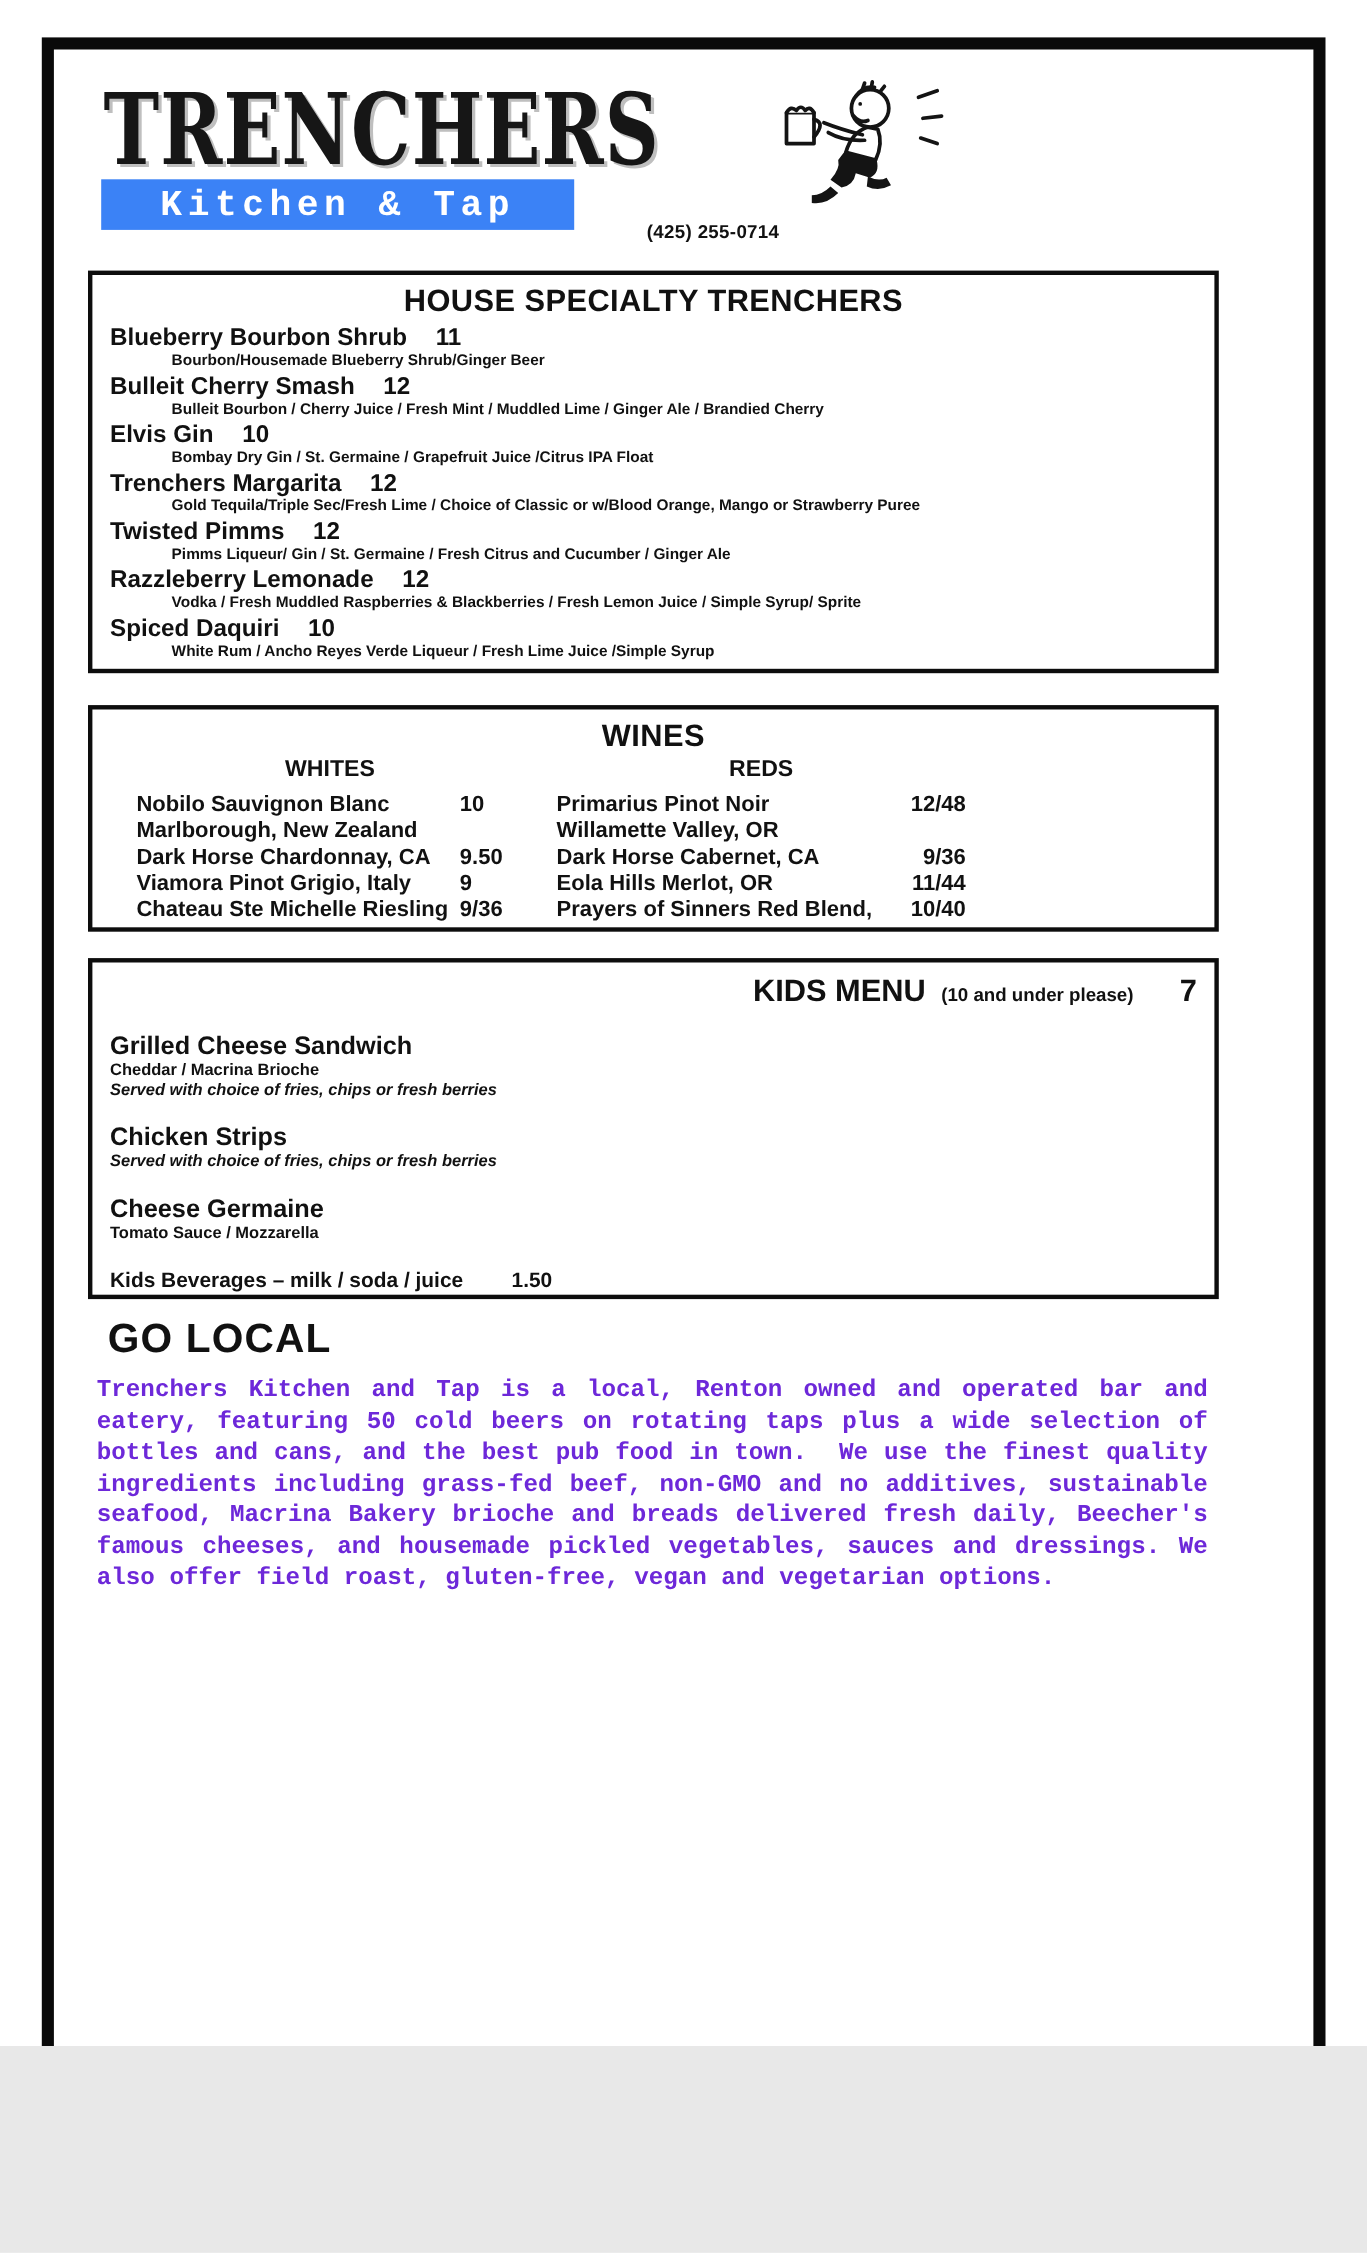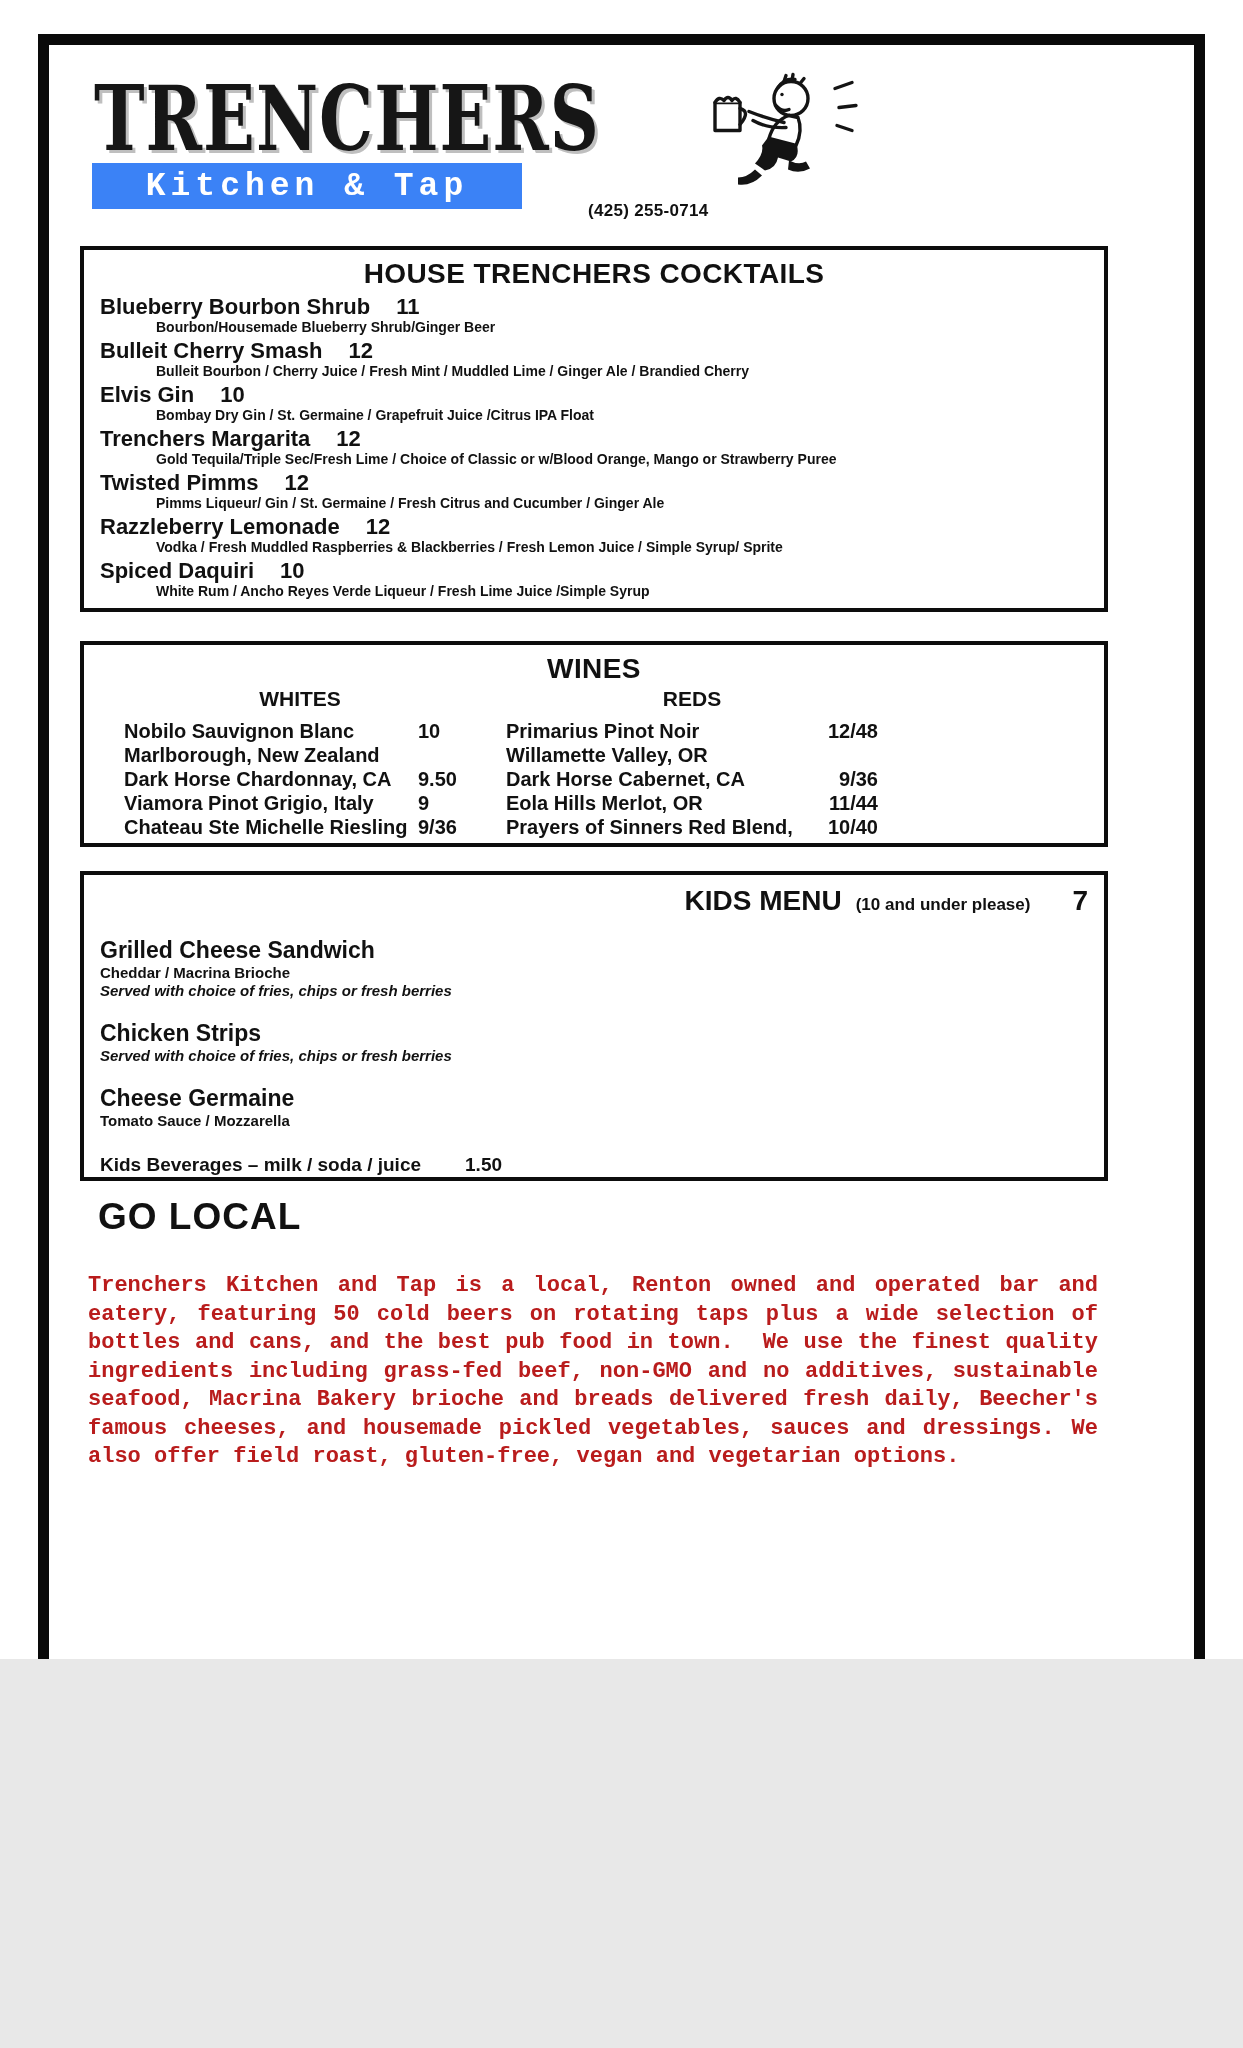--- a/index.html
+++ b/index.html
@@ -1,17 +1,17 @@
 <!DOCTYPE html>
 <html><head>
 <meta charset="utf-8">
 <style>
   html,body { margin:0; padding:0; background:#e8e8e8; }
   .page {
-    position:relative; width:1243px; height:1659px; margin:0 auto;
+    position:relative; width:1243px; height:1860px; margin:0 auto;
     background:#ffffff; color:#111; overflow:hidden;
     font-family:"Liberation Sans", sans-serif;
   }
   .frame {
     position:absolute; left:38px; top:34px; width:1167px; height:1978px;
     border:11px solid #0a0a0a; box-sizing:border-box;
   }
 
   
   .logo-title {
@@ -82,21 +82,21 @@
 
   
   .golocal-title {
     position:absolute; left:98px; top:1196px;
     font-size:37px; font-weight:bold; letter-spacing:1px;
   }
   .golocal-body {
     position:absolute; left:88px; top:1250px; width:1010px;
     font-family:"Liberation Mono", monospace; font-weight:bold;
     font-size:22px; line-height:28.5px; text-align:justify;
-    white-space:pre-wrap; color:#b91c1c;margin-top:22px;
+    white-space:pre-wrap; color:#6d28d9;
   }
 </style>
 </head>
 <body>
 
 <div class="page">
   <div class="frame"></div>
 
   <div class="logo-title">TRENCHERS</div>
   <div class="logo-bar">
@@ -131,21 +131,21 @@
 
         <path d="M80 73 l29 8 q3 12 -6 16 l-13 -4 q-2 11 -13 13 l-10 -7 q9 -10 7 -18 z" fill="#141414" stroke="none"></path>
 
         <path d="M101 96 q10 5 17 1 l4 7 q-11 6 -22 1 z" fill="#141414" stroke="none"></path>
         <path d="M67 105 q-8 8 -17 8 l0 7 q13 2 24 -9 z" fill="#141414" stroke="none"></path>
       </g>
     </svg>
   </div>
 
   <section class="box cocktails">
-    <div class="box-title">HOUSE TRENCHERS COCKTAILS</div>
+    <div class="box-title">HOUSE SPECIALTY TRENCHERS</div>
 
     <div class="cocktail">
       <div class="line1"><span>Blueberry Bourbon Shrub</span><span class="price">11</span></div>
       <div class="desc">Bourbon/Housemade Blueberry Shrub/Ginger Beer</div>
     </div>
     <div class="cocktail">
       <div class="line1"><span>Bulleit Cherry Smash</span><span class="price">12</span></div>
       <div class="desc">Bulleit Bourbon / Cherry Juice / Fresh Mint / Muddled Lime / Ginger Ale / Brandied Cherry</div>
     </div>
     <div class="cocktail">

